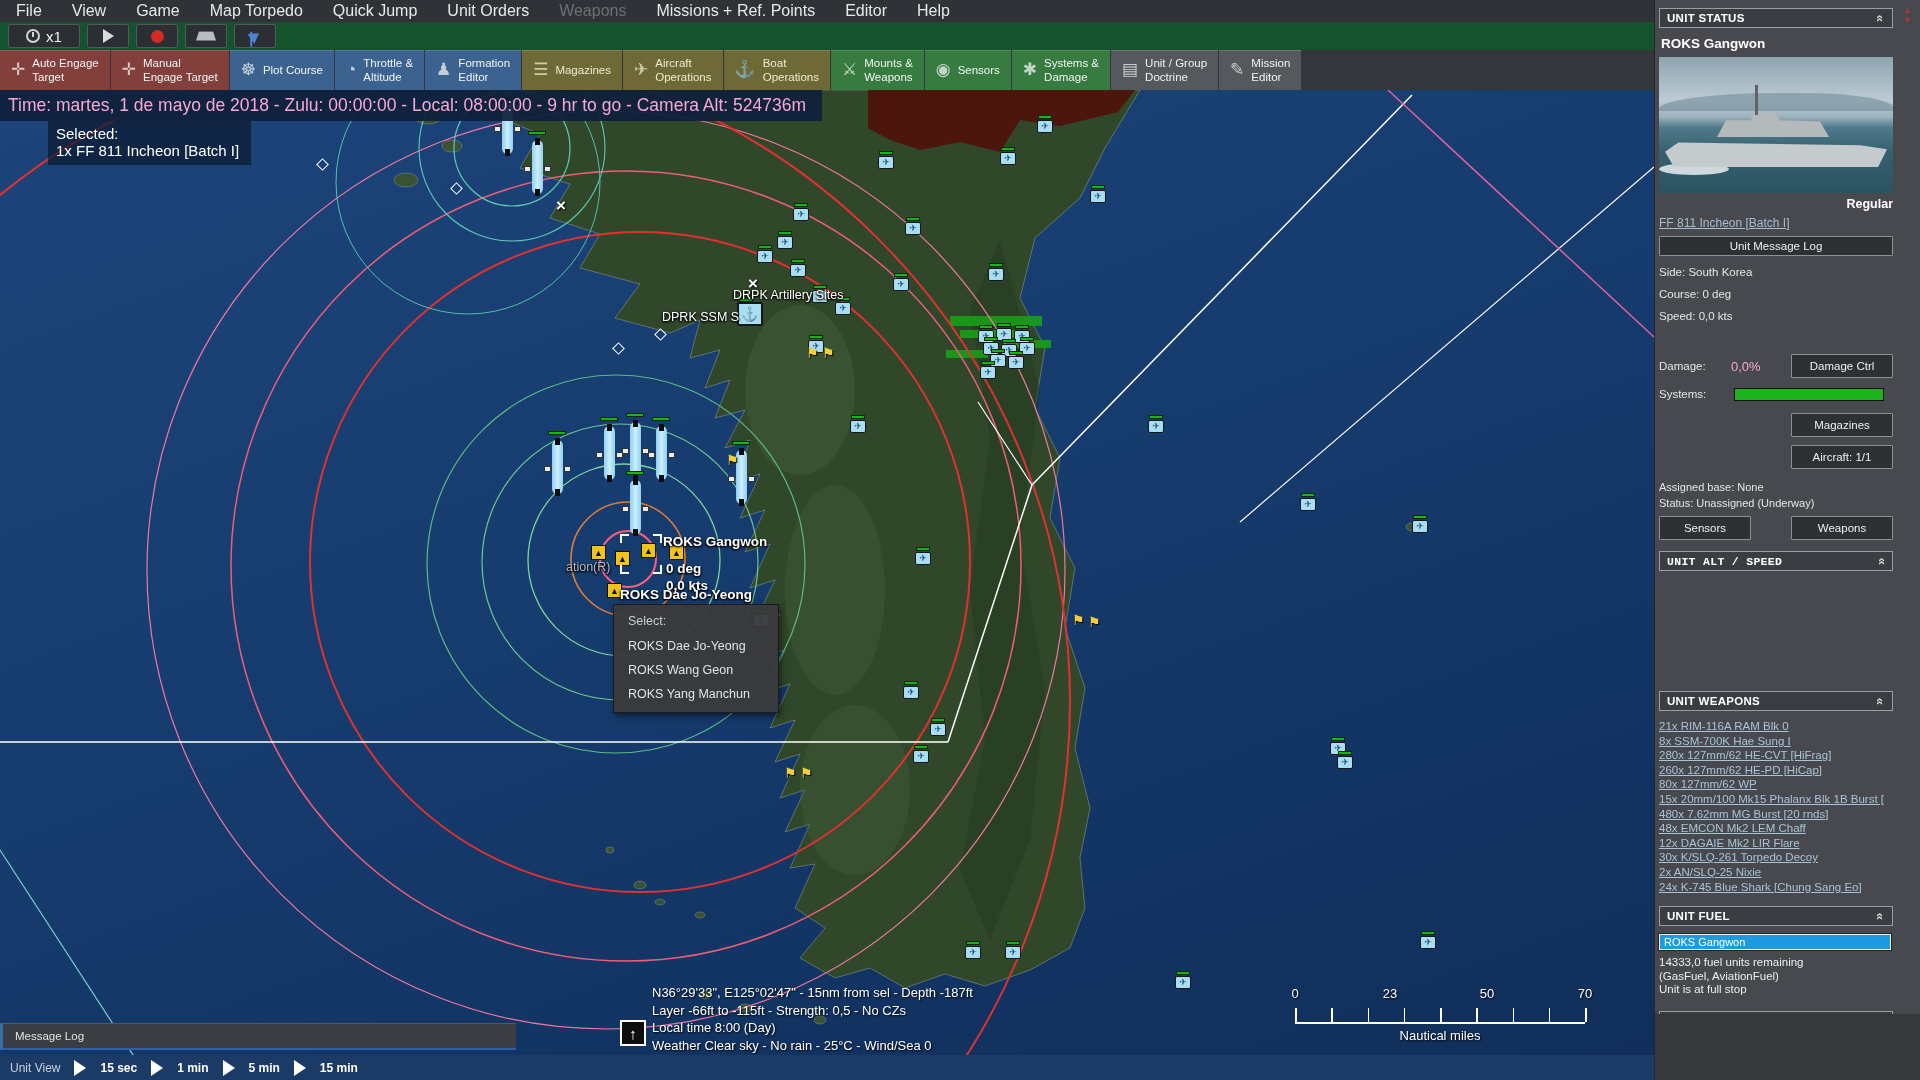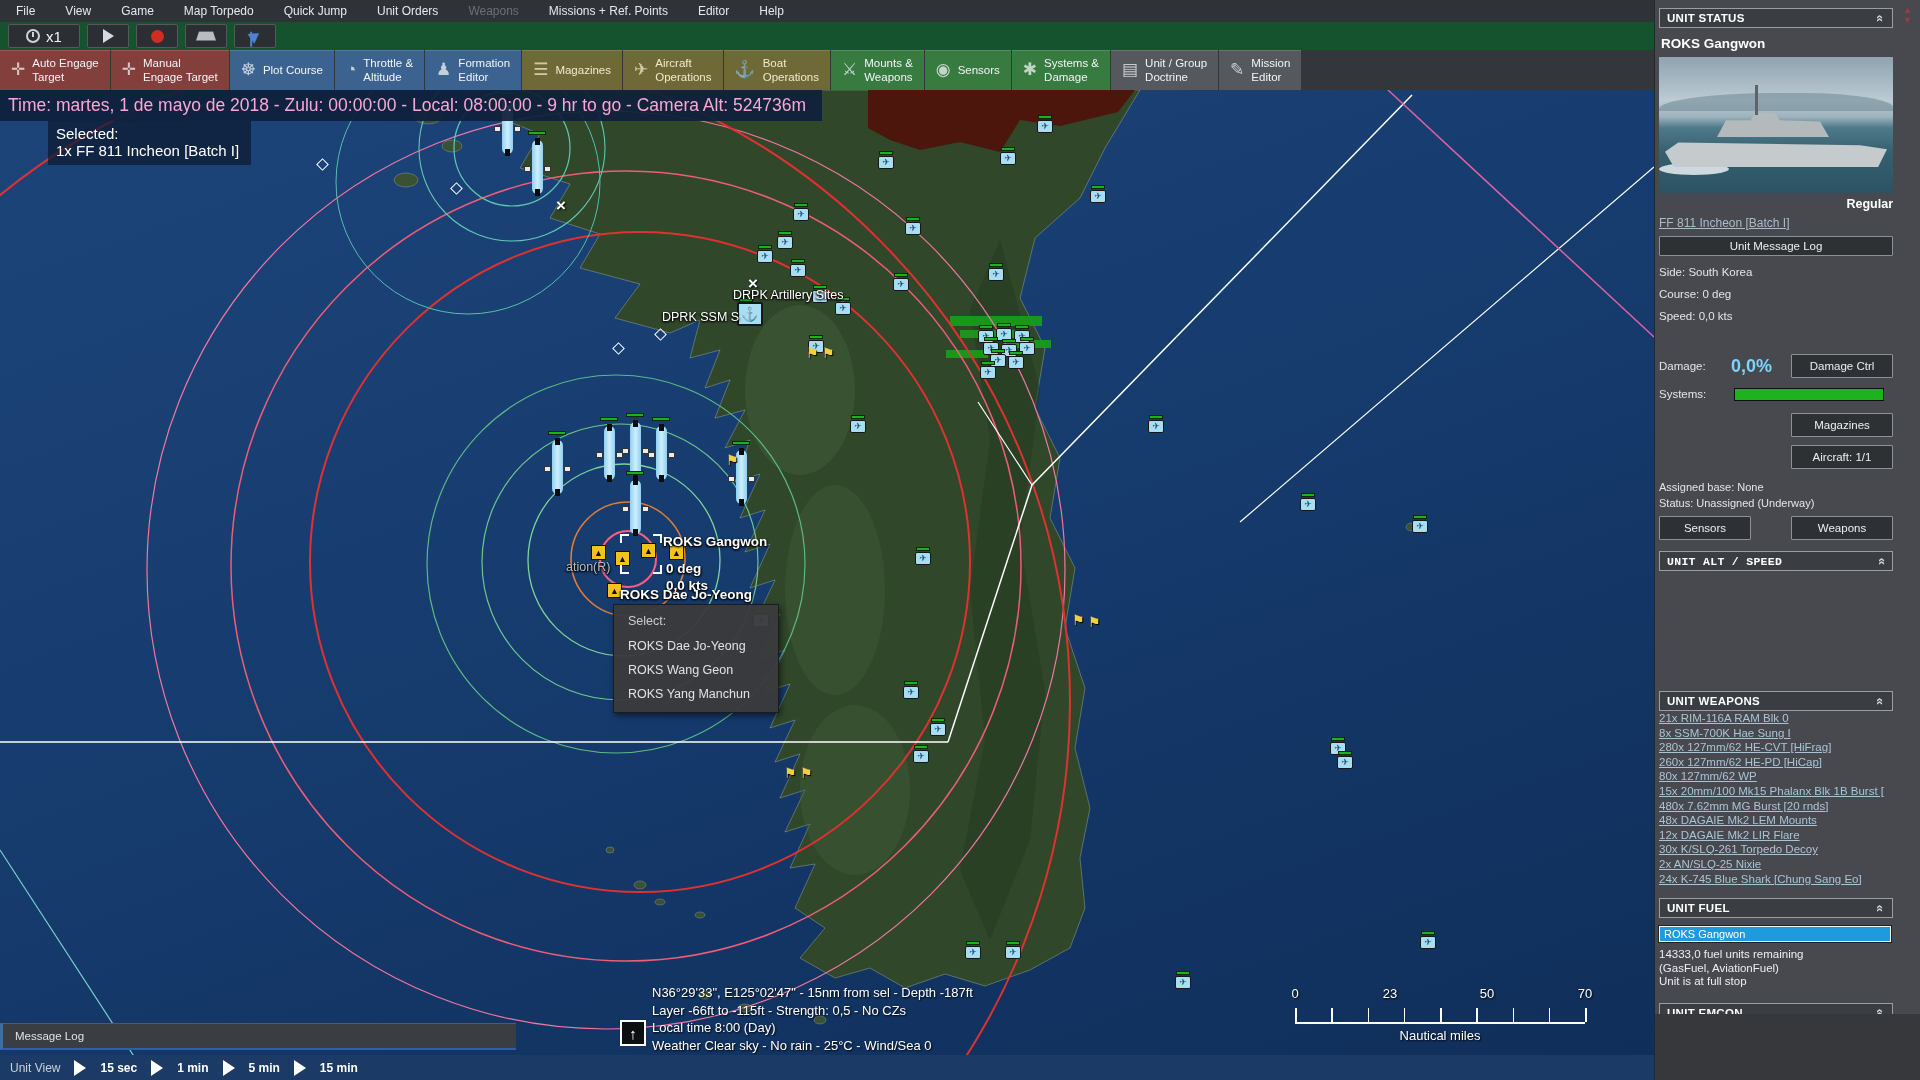--- a/index.html
+++ b/index.html
@@ -3,21 +3,21 @@
 <meta charset="utf-8">
 <style>
   * { margin:0; padding:0; box-sizing:border-box; }
   html,body { width:1920px; height:1080px; overflow:hidden; background:#33373c;
               font-family:"Liberation Sans", sans-serif; }
   #app { position:relative; width:1920px; height:1080px; background:#33373c; }
 
   
   #menubar { position:absolute; top:0; left:0; width:1654px; height:22px; background:#2f3337;
              display:flex; align-items:center; gap:30px; padding-left:16px; }
-  .menu-item { font-size:12px; color:#e6e8ea; white-space:nowrap; }
+  .menu-item { font-size:16px; color:#e6e8ea; white-space:nowrap; }
   .menu-item.disabled { color:#6b7075; }
 
   
   #smallbar { position:absolute; top:22px; left:0; width:1654px; height:28px; background:#14532d;
               display:flex; align-items:center; gap:7px; padding-left:8px; }
   .sbtn { height:24px; min-width:42px; background:#2b2e32; border:1px solid #55595e; border-radius:2px;
           display:flex; align-items:center; justify-content:center; gap:6px; color:#e3e6e9; font-size:13px; }
   .clockface { width:14px; height:14px; border:2px solid #cfd3d7; border-radius:50%; position:relative; }
   .clockface:after { content:""; position:absolute; left:4px; top:1px; width:2px; height:5px; background:#cfd3d7; }
   .x1label { font-size:15px; color:#f0f2f4; }
@@ -135,25 +135,25 @@
   #shipphoto .wake { position:absolute; left:0; bottom:18px; width:70px; height:12px; background:#e9f0f2;
                      border-radius:50%; opacity:.85; }
   .regular { margin-top:4px; text-align:right; color:#fff; font-weight:bold; font-size:12.5px; }
   .classlink { margin-top:5px; color:#a8bccd; font-size:12px; text-decoration:underline; }
   .sidebtn { background:#2e3134; border:1px solid #8d9094; color:#eceef0; font-size:11.5px;
              display:flex; align-items:center; justify-content:center; border-radius:1px; }
   #umlbtn { margin-top:6px; width:234px; height:20px; }
   .infoline { margin-top:10px; color:#e3e5e7; font-size:11.5px; }
   .rowflex { position:relative; margin-top:14px; height:24px; display:flex; align-items:center; }
   .rowflex .lbl { color:#e3e5e7; font-size:11.5px; width:72px; }
-  .dmgval { color:#7dd3fc; font-weight:bold; font-size:18px; }
+  .dmgval { color:#f9a8d4; font-weight:normal; font-size:13px; }
   .rbtn { position:absolute; right:0; width:102px; height:24px; }
   .sysbar { width:150px; height:13px; background:#1db31d; border:1px solid #0c0e10; margin-left:3px; }
   .smallinfo { margin-top:3px; color:#e3e5e7; font-size:11px; line-height:13px; }
-  .wlist { }
+  .wlist { margin-top:8px; }
   .wlist div { color:#a9c4d6; font-size:11.5px; line-height:14.6px; text-decoration:underline; white-space:nowrap; }
   .fuelsel { margin-top:8px; width:232px; height:16px; background:#1e9ade; border:1px solid #f2f4f6;
              outline:1px solid #222; color:#fff; font-size:11px; padding:1px 0 0 4px; }
   .fuelline { color:#eceef0; font-size:11.5px; line-height:13.5px; }
   .emconbox { margin-top:10px; width:230px; height:18px; background:#3a3c40; border:1px solid #95989c; }
   #sidebotfill { position:absolute; left:0; top:1014px; width:266px; height:66px; background:#36383c; }
 
   .gap6{height:6px}
   #altspeedbody { height:112px; }
 </style>
@@ -574,21 +574,21 @@
         <span class="chev">«</span>
       </div>
       <div class="wlist" id="weaponlist">
           <div>21x RIM-116A RAM Blk 0</div>
           <div>8x SSM-700K Hae Sung I</div>
           <div>280x 127mm/62 HE-CVT [HiFrag]</div>
           <div>260x 127mm/62 HE-PD [HiCap]</div>
           <div>80x 127mm/62 WP</div>
           <div>15x 20mm/100 Mk15 Phalanx Blk 1B Burst [</div>
           <div>480x 7.62mm MG Burst [20 rnds]</div>
-          <div>48x DAGAIE Mk2 LEM Mounts</div>
+          <div>48x EMCON Mk2 LEM Chaff</div>
           <div>12x DAGAIE Mk2 LIR Flare</div>
           <div>30x K/SLQ-261 Torpedo Decoy</div>
           <div>2x AN/SLQ-25 Nixie</div>
           <div>24x K-745 Blue Shark [Chung Sang Eo]</div>
         </div>
 
       <div class="panelhdr" style="margin-top:12px;">
         <span>UNIT FUEL</span>
         <span class="chev">«</span>
       </div>

